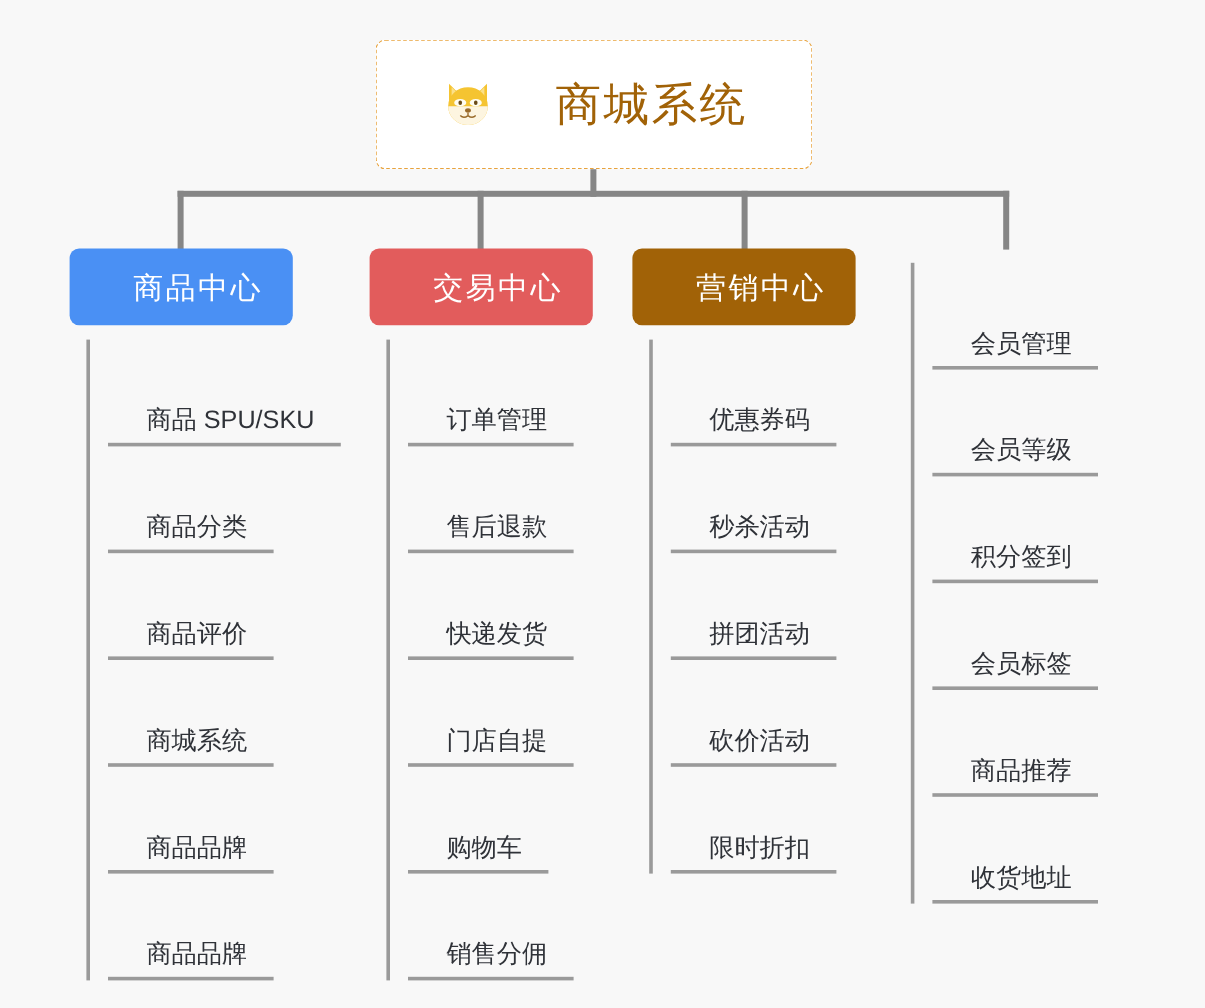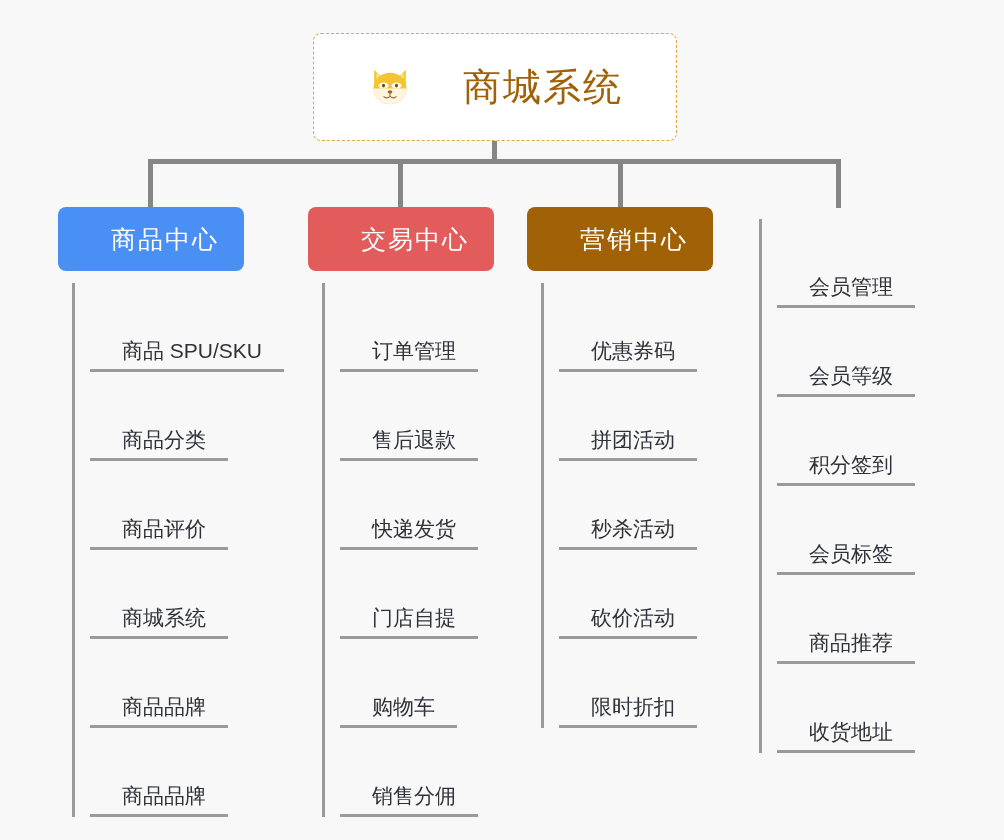--- a/index.html
+++ b/index.html
@@ -206,26 +206,26 @@
 
   <div class="branch" style="left:527px; width:186px;">
     <div class="branch-head" style="background: #a16207;">
       <span>营销中心</span>
     </div>
     <div class="leaf-list">
       <div class="leaf">
           <span class="leaf-label">优惠券码</span>
         </div>
       <div class="leaf">
+          <span class="leaf-label">秒杀活动</span>
+        </div>
+      <div class="leaf">
           <span class="leaf-label">拼团活动</span>
         </div>
       <div class="leaf">
-          <span class="leaf-label">秒杀活动</span>
-        </div>
-      <div class="leaf">
           <span class="leaf-label">砍价活动</span>
         </div>
       <div class="leaf">
           <span class="leaf-label">限时折扣</span>
         </div>
     </div>
   </div>
 
   <div class="branch" style="left:745px; width:186px;">
     <div class="leaf-list">

